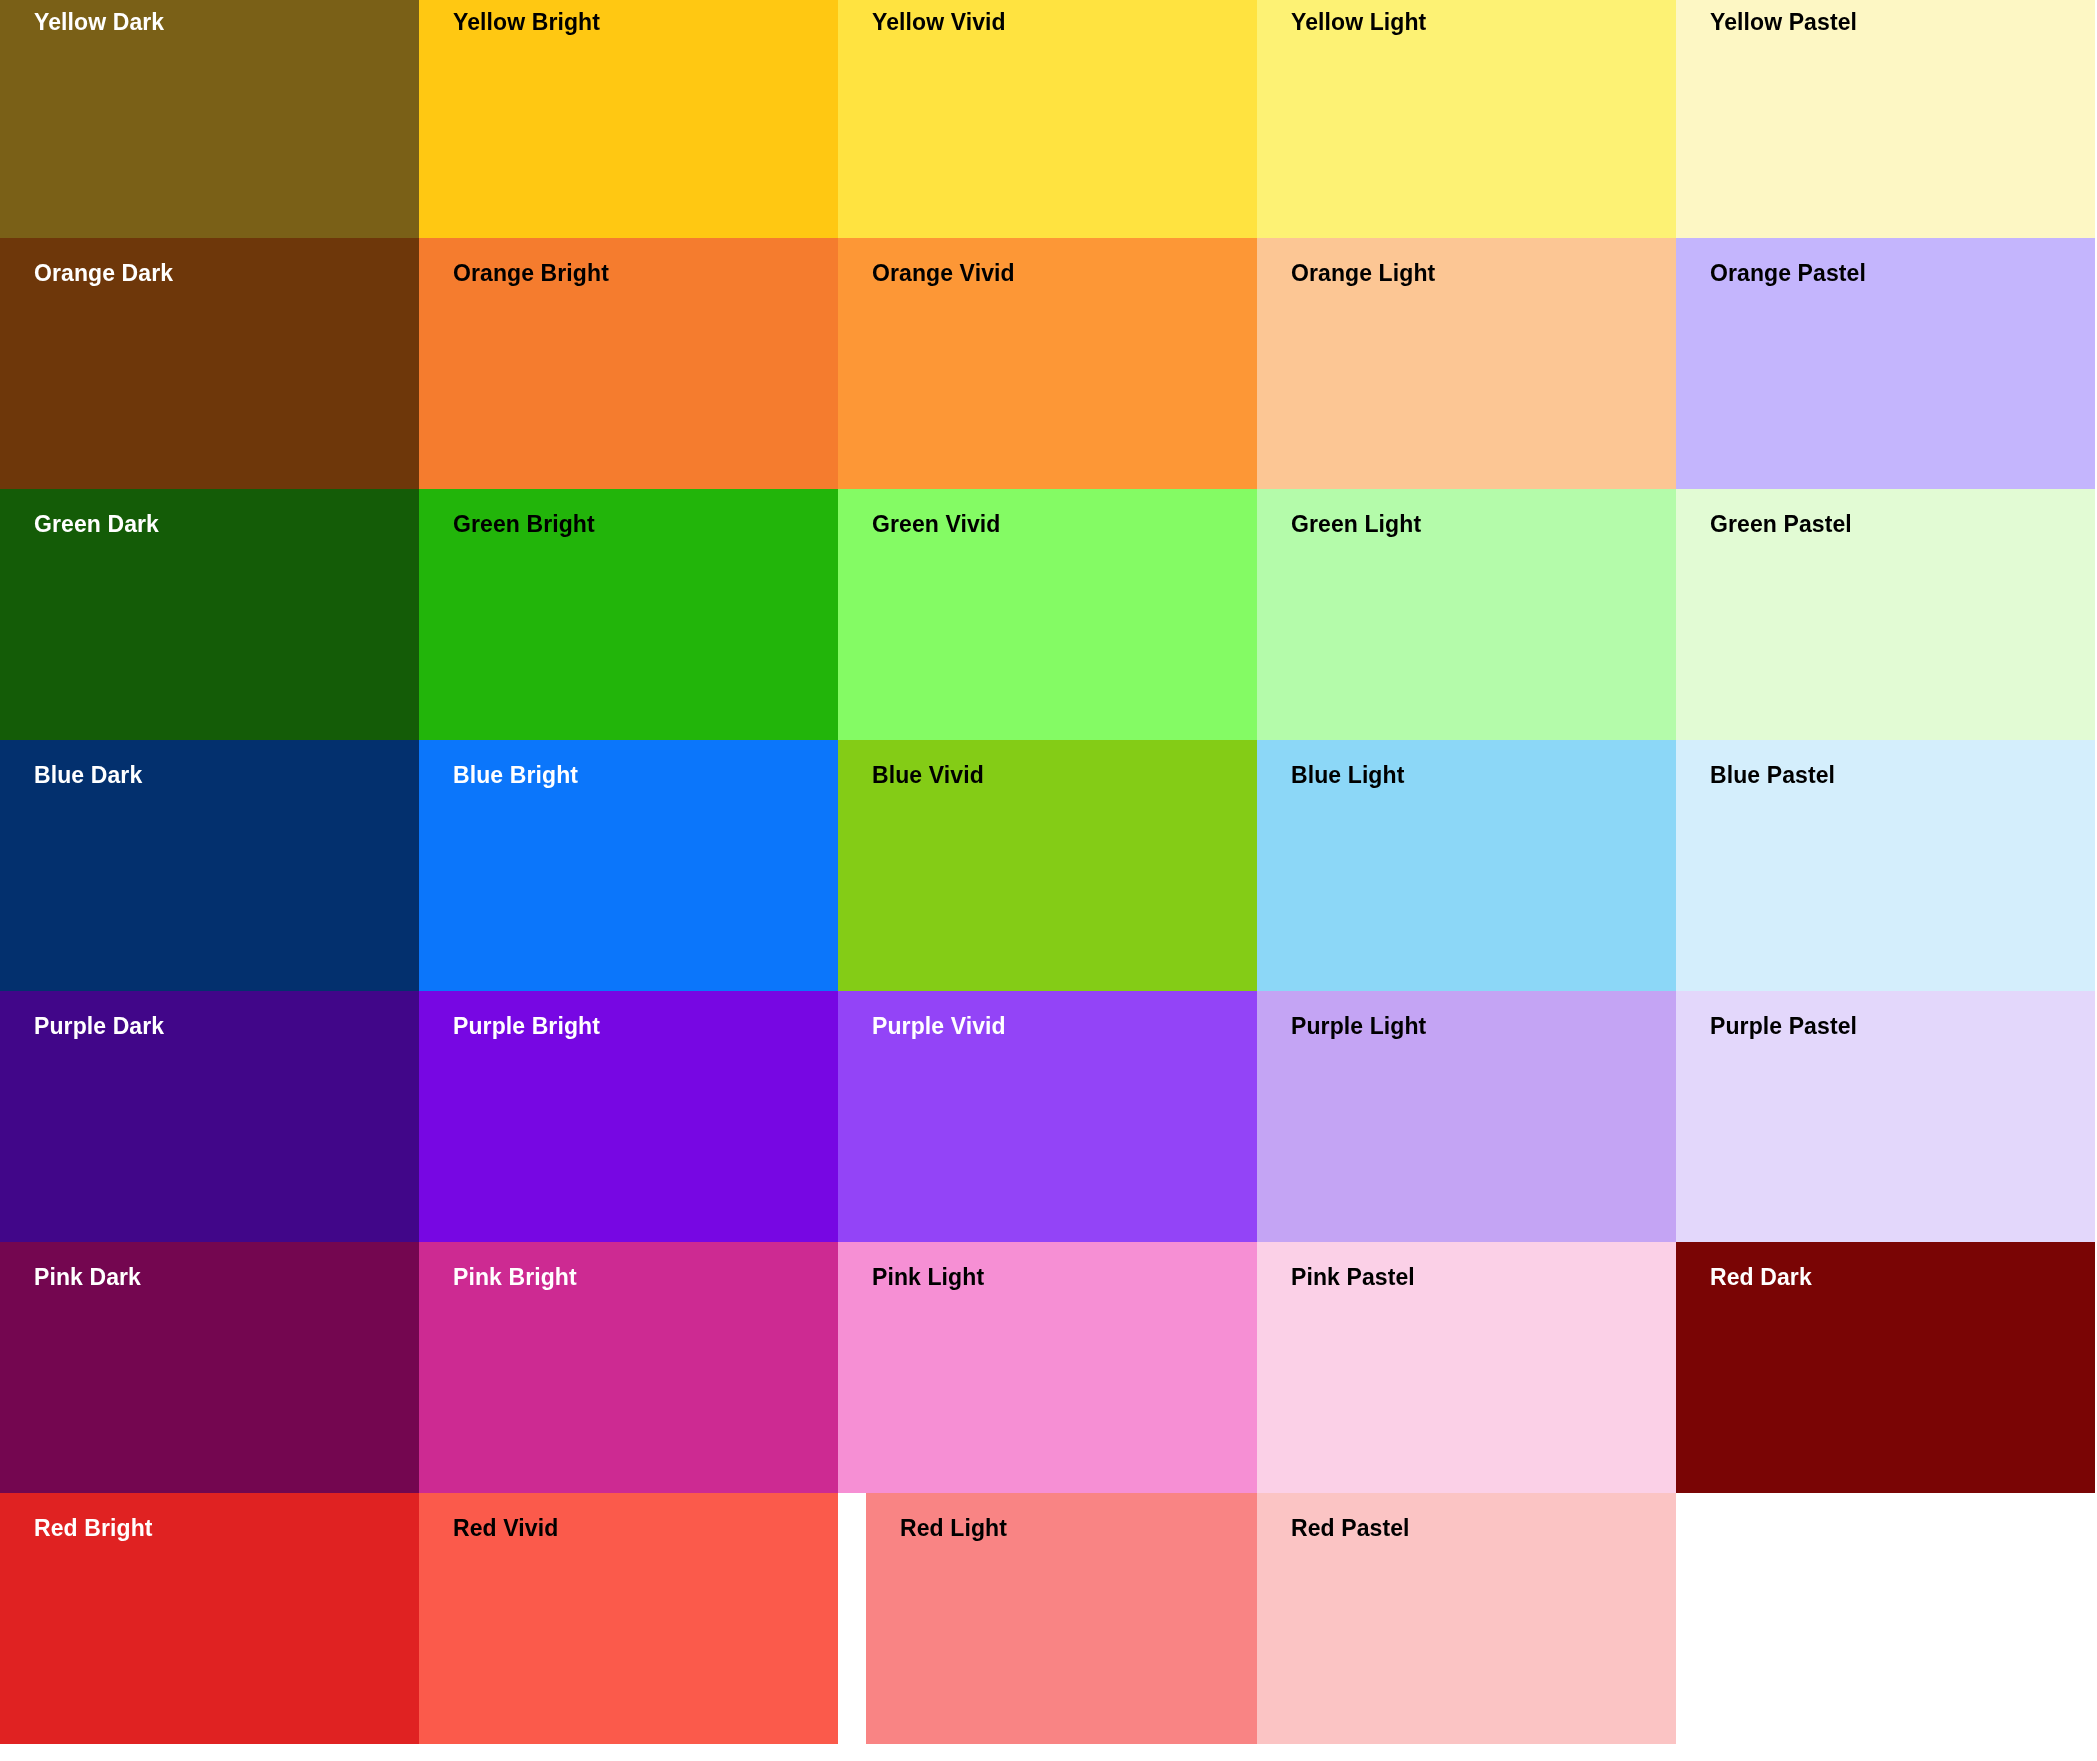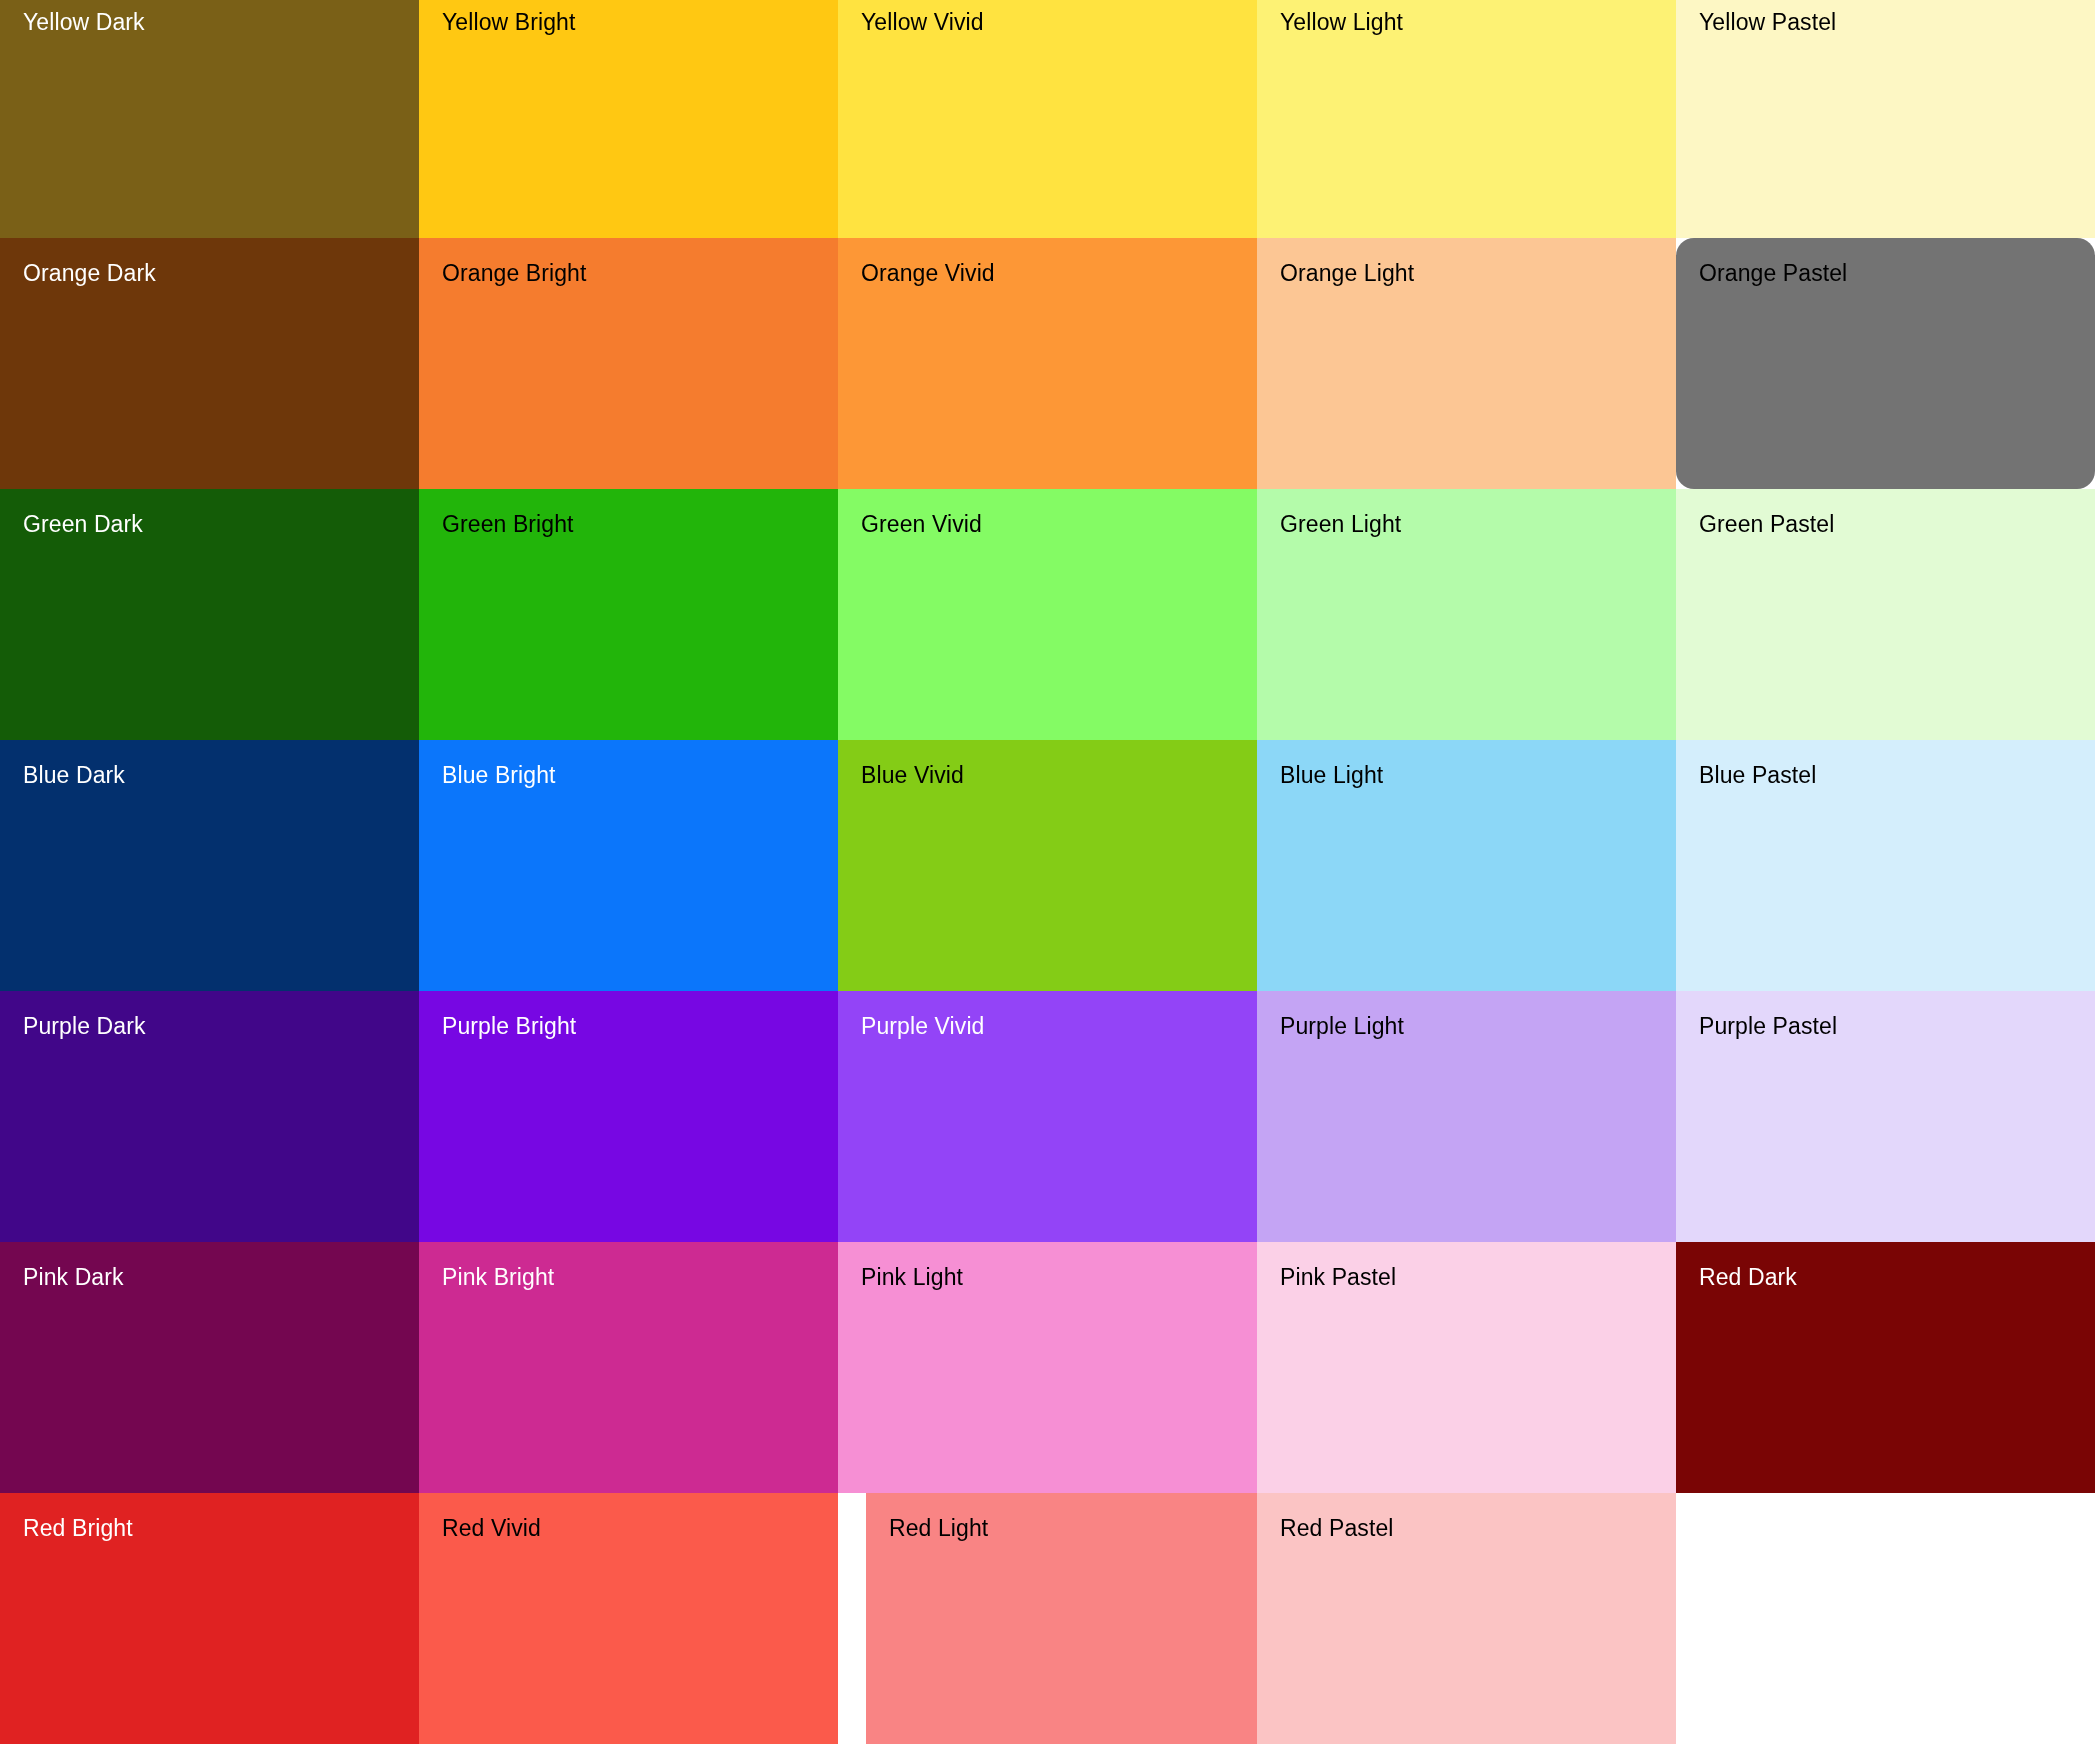--- a/index.html
+++ b/index.html
@@ -21,24 +21,24 @@
     
     margin-top: -12.6px;
   }
   .swatch {
     position: relative;
     box-sizing: border-box;
     overflow: hidden;
   }
   .swatch-label {
     position: absolute;
-    left: 23px;
+    left: 34px;
     top: 23px;
     font-size: 23px;
-    font-weight: 400;
+    font-weight: 700;
     line-height: 1.1;
     letter-spacing: 0.1px;
     white-space: nowrap;
   }
   .swatch.light-text .swatch-label { color: #ffffff; }
   .swatch.dark-text  .swatch-label { color: #000000; }
 </style>
 </head>
 <body>
 
@@ -63,21 +63,21 @@
     </div>
     <div class="swatch dark-text" style="background-color: rgb(245, 124, 46);">
       <span class="swatch-label">Orange Bright</span>
     </div>
     <div class="swatch dark-text" style="background-color: rgb(253, 151, 54);">
       <span class="swatch-label">Orange Vivid</span>
     </div>
     <div class="swatch dark-text" style="background-color: rgb(252, 198, 148);">
       <span class="swatch-label">Orange Light</span>
     </div>
-    <div class="swatch dark-text" style="background-color: #737373; border-radius: 18px;">
+    <div class="swatch dark-text" style="background-color: #c4b5fd;">
       <span class="swatch-label">Orange Pastel</span>
     </div>
     <div class="swatch light-text" style="background-color: rgb(20, 92, 7);">
       <span class="swatch-label">Green Dark</span>
     </div>
     <div class="swatch dark-text" style="background-color: rgb(34, 181, 10);">
       <span class="swatch-label">Green Bright</span>
     </div>
     <div class="swatch dark-text" style="background-color: rgb(132, 251, 100);">
       <span class="swatch-label">Green Vivid</span>

